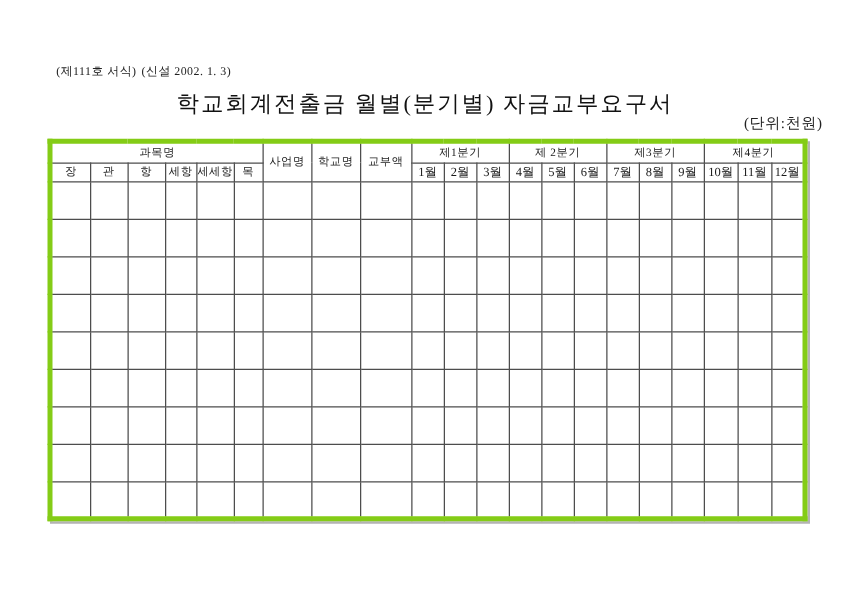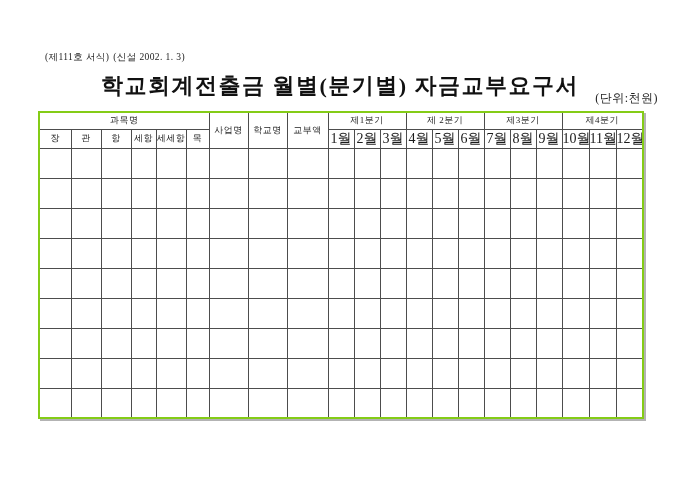--- a/index.html
+++ b/index.html
@@ -27,22 +27,22 @@
     color: #222;
     white-space: nowrap;
   }
   .form-meta span { margin-right: 4px; }
   .doc-title {
     position: absolute;
     left: 0;
     top: 71px;
     width: 100%;
     text-align: center;
-    font-size: 22px;
-    font-weight: bold;
+    font-size: 18px;
+    font-weight: normal;
     letter-spacing: 1.5px;
     color: #111;
     white-space: nowrap;
   }
   .unit-note {
     position: absolute;
     right: 22px;
     top: 90px;
     font-size: 12px;
     letter-spacing: 0.5px;
@@ -59,31 +59,31 @@
     box-shadow: 2px 2px 0 #b3b3b3;
   }
   table.form-table th,
   table.form-table td {
     border: 1px solid #4d4d4d;
     padding: 0;
     text-align: center;
     vertical-align: middle;
     overflow: hidden;
   }
-  table.form-table { border: 2px solid #84cc16; }
+  table.form-table { border: 4px solid #84cc16; }
   thead tr.group-row  { height: 17px; }
   thead tr.detail-row { height: 15px; }
   thead th {
     font-weight: normal;
     font-size: 9px;
     letter-spacing: 0.5px;
     color: #1a1a1a;
     white-space: nowrap;
   }
-  thead tr.detail-row th.month-h { font-size: 14px; letter-spacing: 0; }
+  thead tr.detail-row th.month-h { font-size: 10px; letter-spacing: 0; }
   tbody tr { height: 30px; }
   tbody td { background: #ffffff; }
 </style>
 </head>
 <body>
 
 <div class="page">
 
   <div class="form-meta">
     <span>(제111호 서식)</span><span>(신설 2002. 1. 3)</span>

